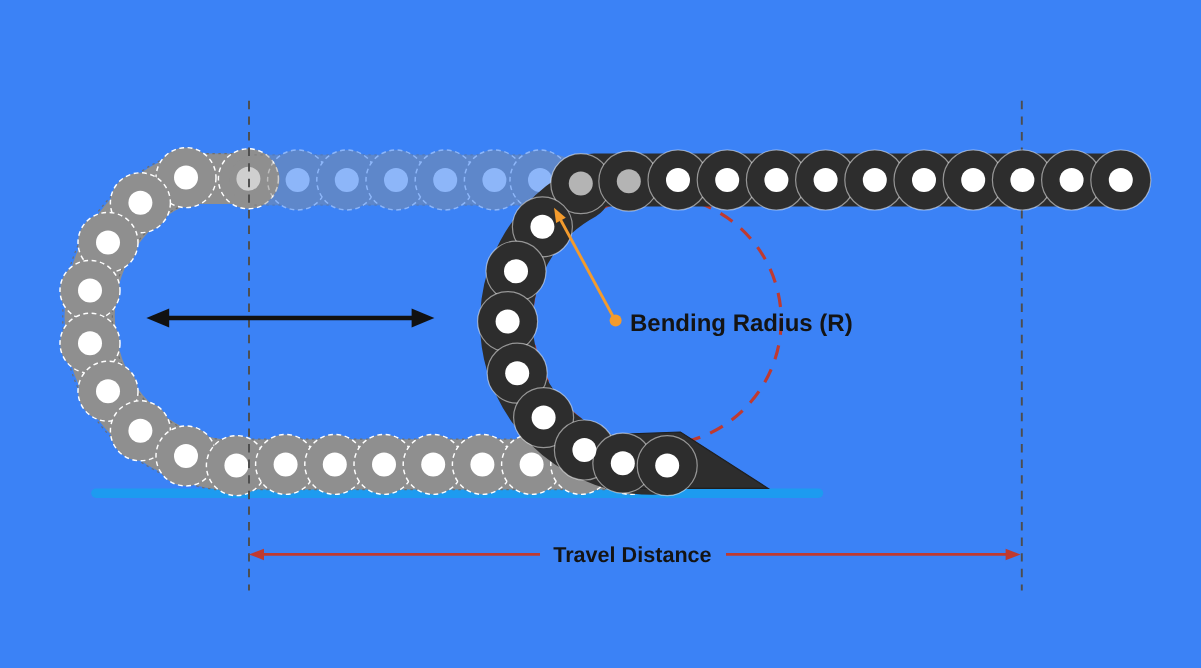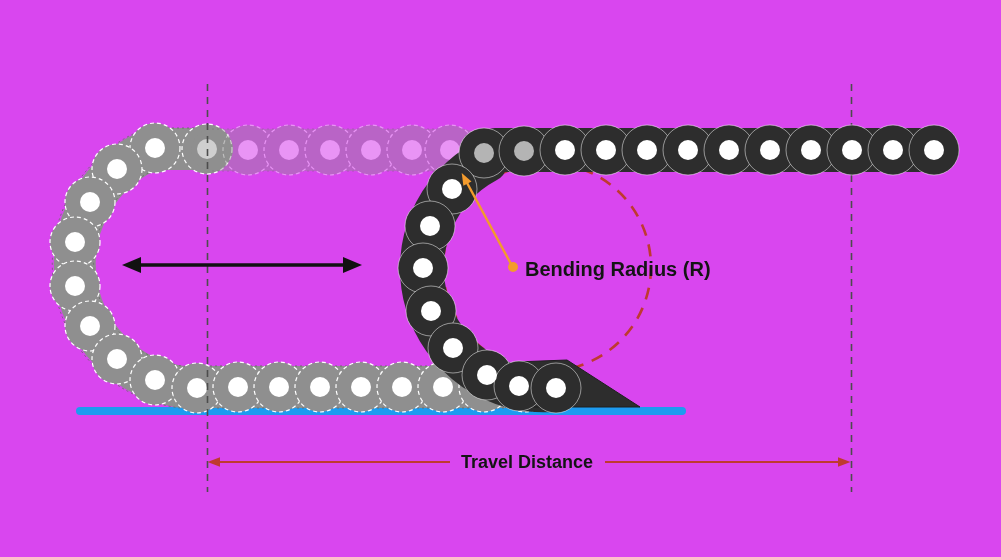--- a/index.html
+++ b/index.html
@@ -1,16 +1,16 @@
 <!DOCTYPE html>
 <html><head>
 <meta charset="utf-8">
 <style>
   html,body{margin:0;padding:0;background:#ffffff;}
-  .stage{position:relative;width:1001px;height:557px;background:#d946ef;overflow:hidden;
+  .stage{position:relative;width:1001px;height:557px;background:#3b82f6;overflow:hidden;
          font-family:"Liberation Sans",sans-serif;}
   svg{position:absolute;left:0;top:0;}
 
   
   .gband{stroke:#8f8f8f;stroke-width:42;fill:none;stroke-linecap:round;}
   .gdisk{fill:#8f8f8f;stroke:#ffffff;stroke-width:1.2;stroke-dasharray:4 3;}
   .ghostdot{stroke:#6f6f6f;stroke-width:1;stroke-dasharray:2 3;fill:none;}
   .hole{fill:#ffffff;}
 
   

